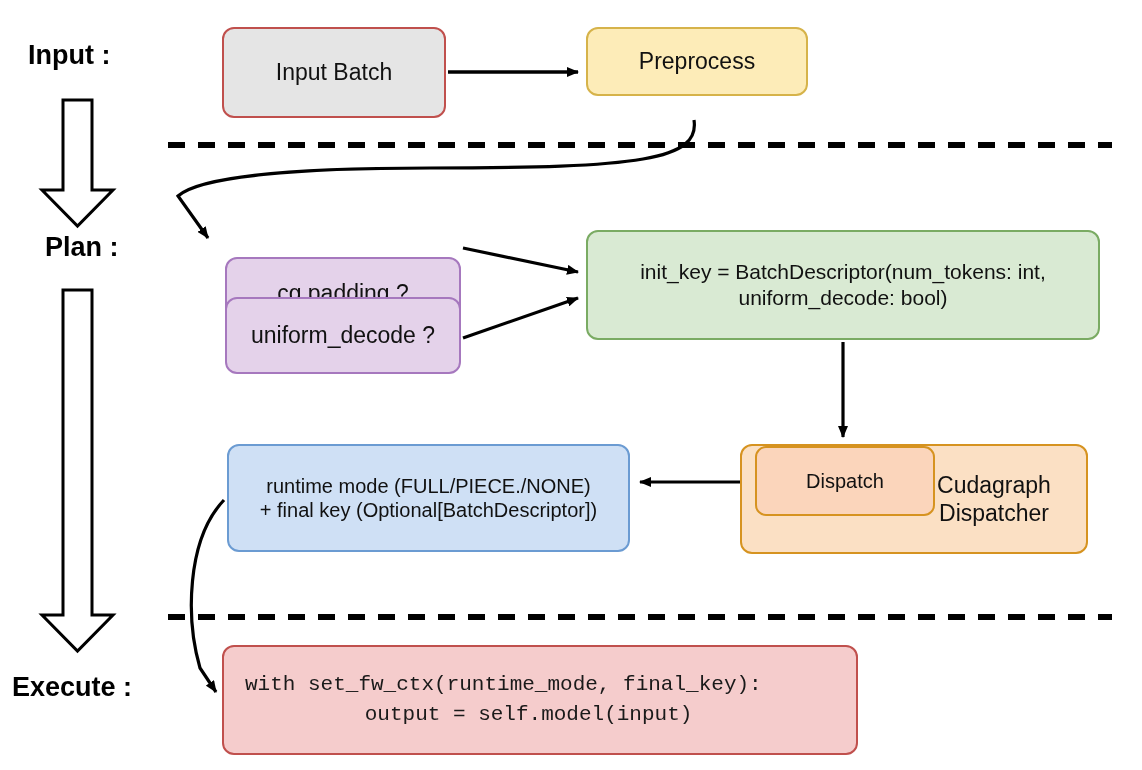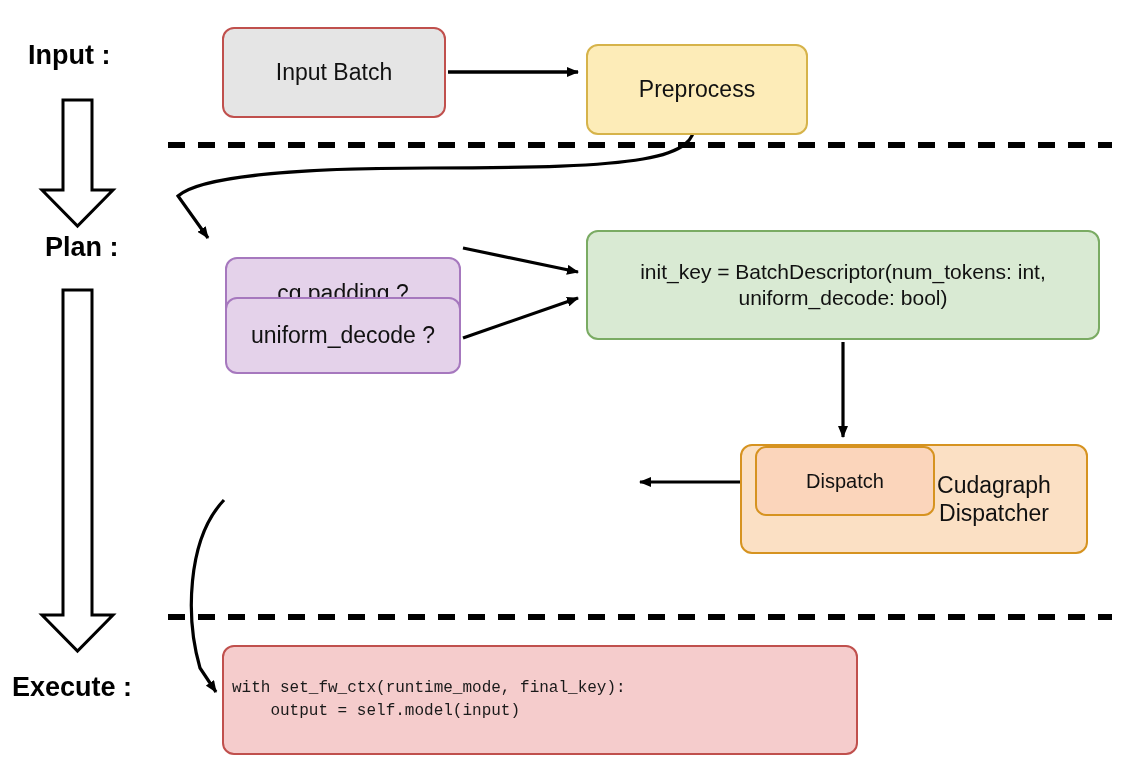--- a/index.html
+++ b/index.html
@@ -14,21 +14,21 @@
   .node{position:absolute;box-sizing:border-box;display:flex;align-items:center;justify-content:center;
         text-align:center;border-radius:12px;border-width:2px;border-style:solid;}
   .node .txt{display:block;line-height:1.22;color:#111;}
 
   .sec-label{position:absolute;font-weight:bold;color:#000000;white-space:nowrap;}
 
   
   #n-input-batch{left:222px;top:27px;width:224px;height:91px;background:#e5e5e5;border-color:#c0504d;}
   #n-input-batch .txt{font-size:23px;}
 
-  #n-preprocess{left:586px;top:44px;width:222px;height:91px;background:#fdecb8;border-color:#d6b34a;}
+  #n-preprocess{left:586px;top:27px;width:222px;height:69px;background:#fdecb8;border-color:#d6b34a;}
   #n-preprocess .txt{font-size:23px;}
 
   #n-cg-padding{left:225px;top:210px;width:236px;height:72px;background:#e4d2ea;border-color:#a678be;margin-top:47px;}
   #n-cg-padding .txt{font-size:23px;}
 
   #n-uniform-decode{left:225px;top:297px;width:236px;height:77px;background:#e4d2ea;border-color:#a678be;}
   #n-uniform-decode .txt{font-size:23px;}
 
   #n-batch-descriptor{left:586px;top:230px;width:514px;height:110px;background:#d9ead3;border-color:#7aab63;}
   #n-batch-descriptor .txt{font-size:21px;padding:0 12px;}
@@ -38,22 +38,22 @@
   #n-cudagraph-dispatcher .txt{font-size:23px;width:168px;margin-right:8px;}
 
   #n-dispatch{left:755px;top:446px;width:180px;height:70px;background:#fbd5bb;border-color:#d69320;border-radius:11px;}
   #n-dispatch .txt{font-size:20px;}
 
   #n-runtime-mode{left:227px;top:444px;width:403px;height:108px;background:#cfe0f5;border-color:#6b9bd2;}
   #n-runtime-mode .txt{font-size:20px;}
 
   #n-code{left:222px;top:645px;width:636px;height:110px;background:#f5cccc;border-color:#c0504d;
         justify-content:flex-start;align-items:center;}
-  #n-code .txt{font-family:"Liberation Mono", monospace;font-size:16px;white-space:pre;
-        text-align:left;padding-left:8px;line-height:1.45;color:#1a1a1a;}
+  #n-code .txt{font-family:"Liberation Mono", monospace;font-size:21px;white-space:pre;
+        text-align:center;padding-left:21px;line-height:1.45;color:#1a1a1a;}
 
   #lbl-input{left:28px;top:40px;font-size:27px;}
   #lbl-plan{left:45px;top:232px;font-size:27px;}
   #lbl-execute{left:12px;top:672px;font-size:27px;}
 </style>
 </head>
 <body>
 
 <div id="stage">
 
@@ -119,19 +119,25 @@
     <span class="txt">
       <span>Cudagraph</span><br>
       <span>Dispatcher</span>
     </span>
   </div>
 
   <div class="node" id="n-dispatch">
     <span class="txt">Dispatch</span>
   </div>
 
+  <div class="node" id="n-runtime-mode">
+    <span class="txt">
+      <span>runtime mode (FULL/PIECE./NONE)</span><br>
+      <span>+ final key (Optional[BatchDescriptor])</span>
+    </span>
+  </div>
 
   <div class="node" id="n-code">
     <span class="txt">with set_fw_ctx(runtime_mode, final_key):
     output = self.model(input)</span>
   </div>
 
 </div>
 
 </body></html>

